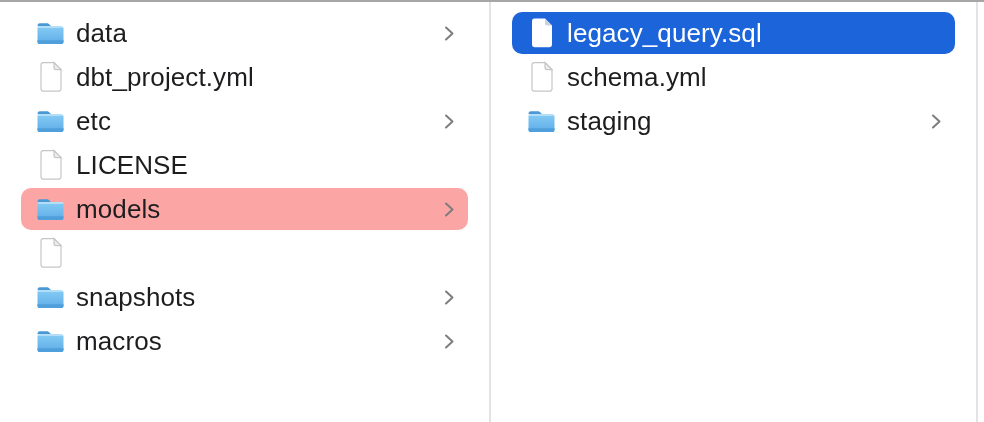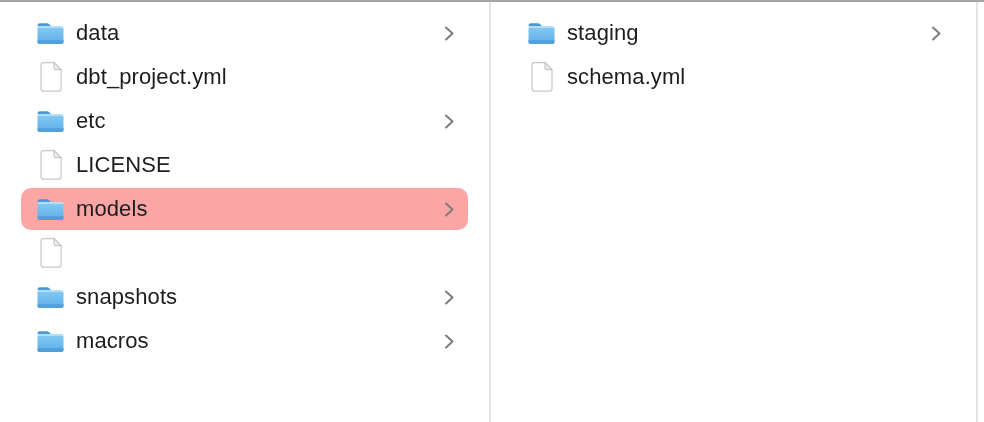--- a/index.html
+++ b/index.html
@@ -43,21 +43,21 @@
   .icon-holder {
     width: 29px;
     height: 32px;
     display: flex;
     align-items: center;
     justify-content: center;
     flex: 0 0 29px;
   }
   .label {
     margin-left: 11px;
-    font-size: 22px;
+    font-size: 26px;
     color: #1d1d1f;
     letter-spacing: 0.1px;
     white-space: nowrap;
     text-align: center;
   }
   .sel-primary .label { color: #ffffff; }
 
   .chevron {
     margin-left: auto;
     flex: 0 0 11px;
@@ -187,39 +187,49 @@
     <path d="M1.5 19.2 h26 v1.3 a2.6 2.6 0 0 1 -2.6 2.6 H4.1 a2.6 2.6 0 0 1 -2.6 -2.6 Z" fill="#4f9fdc"></path>
   </svg>
         </span>
     <span class="label">macros</span>
     <svg class="chevron" width="11" height="17" viewBox="0 0 11 17">
       <polyline points="2,2.5 8.5,8.5 2,14.5"></polyline>
     </svg>
   </div>
     </div>
   <div class="column col-right">
+      <div class="row sel-primary">
+    <span class="icon-holder">
+          <svg width="26" height="32" viewBox="0 0 26 32">
+    <path class="doc-body" d="M3 4 A2.4 2.4 0 0 1 5.4 1.6 H16 L23 8.6 V27.8 a2.4 2.4 0 0 1 -2.4 2.4 H5.4 A2.4 2.4 0 0 1 3 27.8 Z"></path>
+    <path class="doc-fold" d="M16 1.6 L23 8.6 H18 a2 2 0 0 1 -2 -2 Z"></path>
+  </svg>
+        </span>
+    <span class="label">legacy_query.sql</span>
+
+  </div>
+      <div class="row">
+    <span class="icon-holder">
+          <svg width="26" height="32" viewBox="0 0 26 32">
+    <path class="doc-body" d="M3 4 A2.4 2.4 0 0 1 5.4 1.6 H16 L23 8.6 V27.8 a2.4 2.4 0 0 1 -2.4 2.4 H5.4 A2.4 2.4 0 0 1 3 27.8 Z"></path>
+    <path class="doc-fold" d="M16 1.6 L23 8.6 H18 a2 2 0 0 1 -2 -2 Z"></path>
+  </svg>
+        </span>
+    <span class="label">schema.yml</span>
+
+  </div>
       <div class="row">
     <span class="icon-holder">
           <svg width="29" height="25" viewBox="0 0 29 25">
     <path d="M1.5 7 V4.6 A2.4 2.4 0 0 1 3.9 2.2 h7.4 a2.2 2.2 0 0 1 1.6 0.7 L15.2 5.2 H1.5 Z" fill="#4a98d6"></path>
     <rect x="1.5" y="4.9" width="26" height="18.2" rx="2.6" fill="url(#folderGrad)"></rect>
     <rect x="1.5" y="4.9" width="26" height="2.1" rx="1.05" fill="#ffffff" opacity="0.38"></rect>
     <path d="M1.5 19.2 h26 v1.3 a2.6 2.6 0 0 1 -2.6 2.6 H4.1 a2.6 2.6 0 0 1 -2.6 -2.6 Z" fill="#4f9fdc"></path>
   </svg>
         </span>
     <span class="label">staging</span>
     <svg class="chevron" width="11" height="17" viewBox="0 0 11 17">
       <polyline points="2,2.5 8.5,8.5 2,14.5"></polyline>
     </svg>
-  </div>
-      <div class="row">
-    <span class="icon-holder">
-          <svg width="26" height="32" viewBox="0 0 26 32">
-    <path class="doc-body" d="M3 4 A2.4 2.4 0 0 1 5.4 1.6 H16 L23 8.6 V27.8 a2.4 2.4 0 0 1 -2.4 2.4 H5.4 A2.4 2.4 0 0 1 3 27.8 Z"></path>
-    <path class="doc-fold" d="M16 1.6 L23 8.6 H18 a2 2 0 0 1 -2 -2 Z"></path>
-  </svg>
-        </span>
-    <span class="label">schema.yml</span>
-
   </div>
     </div>
   <div class="column-spacer"></div>
 </div>
 
 </body></html>

